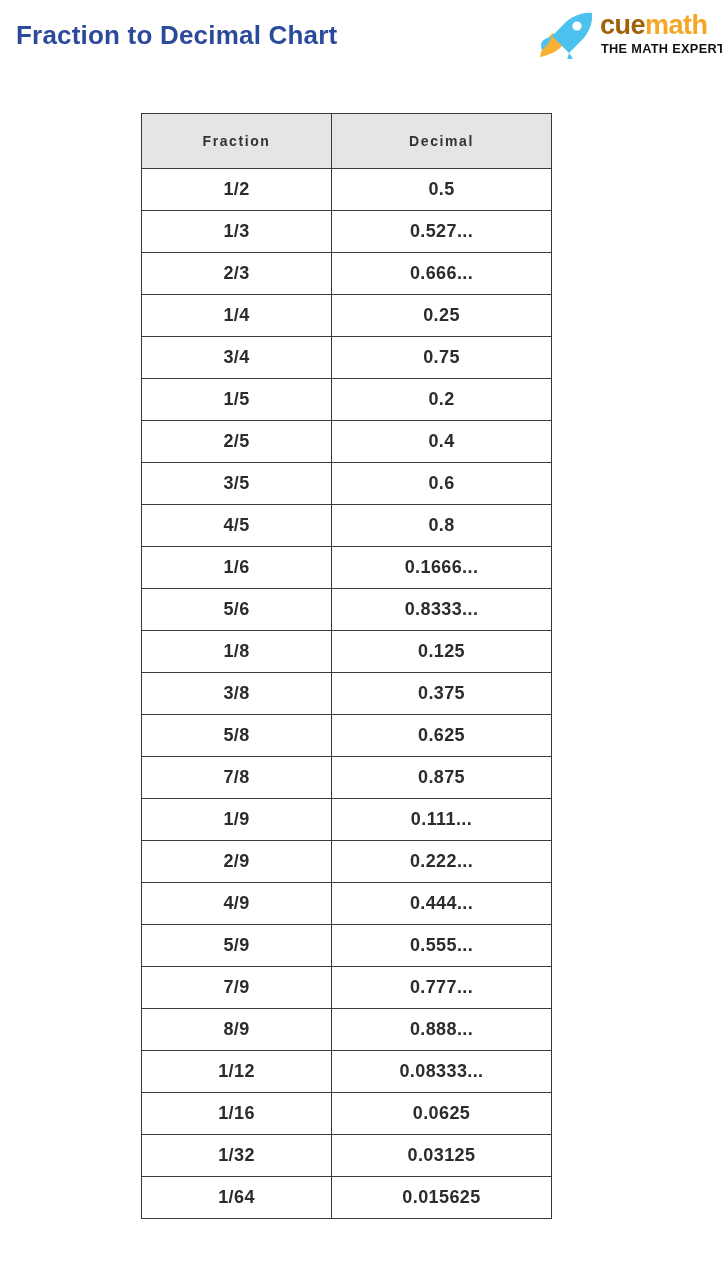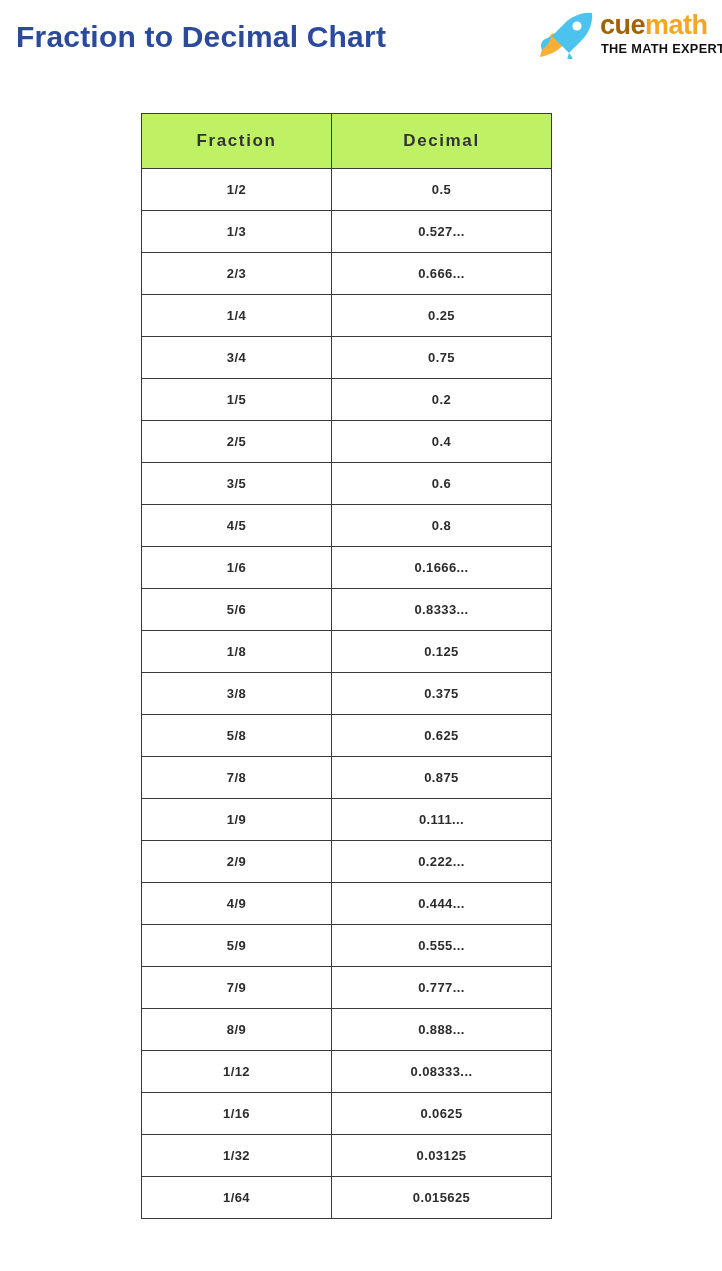--- a/index.html
+++ b/index.html
@@ -21,21 +21,21 @@
     left: 0;
     top: 0;
     width: 722px;
     height: 78px;
   }
 
   #page-title {
     position: absolute;
     left: 16px;
     top: 20px;
-    font-size: 30px;
+    font-size: 26px;
     font-weight: bold;
     color: #2b4a9b;
     letter-spacing: 0.2px;
     white-space: nowrap;
   }
 
   
   #brand-logo {
     position: absolute;
     left: 536px;
@@ -88,31 +88,31 @@
   #chart-table col.col-decimal  { width: 220px; }
 
   #chart-table th,
   #chart-table td {
     border: 1px solid #3a3a3a;
     text-align: center;
     padding: 0;
   }
 
   #chart-table thead th {
-    background: #bef264;
+    background: #e5e5e5;
     height: 54px;
-    font-size: 17px;
+    font-size: 14px;
     font-weight: bold;
     color: #333333;
     letter-spacing: 1.6px;
   }
 
   #chart-table tbody td {
     height: 41px;
-    font-size: 13px;
+    font-size: 18px;
     font-weight: bold;
     color: #2c2c2c;
     letter-spacing: 0.4px;
   }
 </style>
 </head>
 <body>
 
 <div id="page-header">
 

